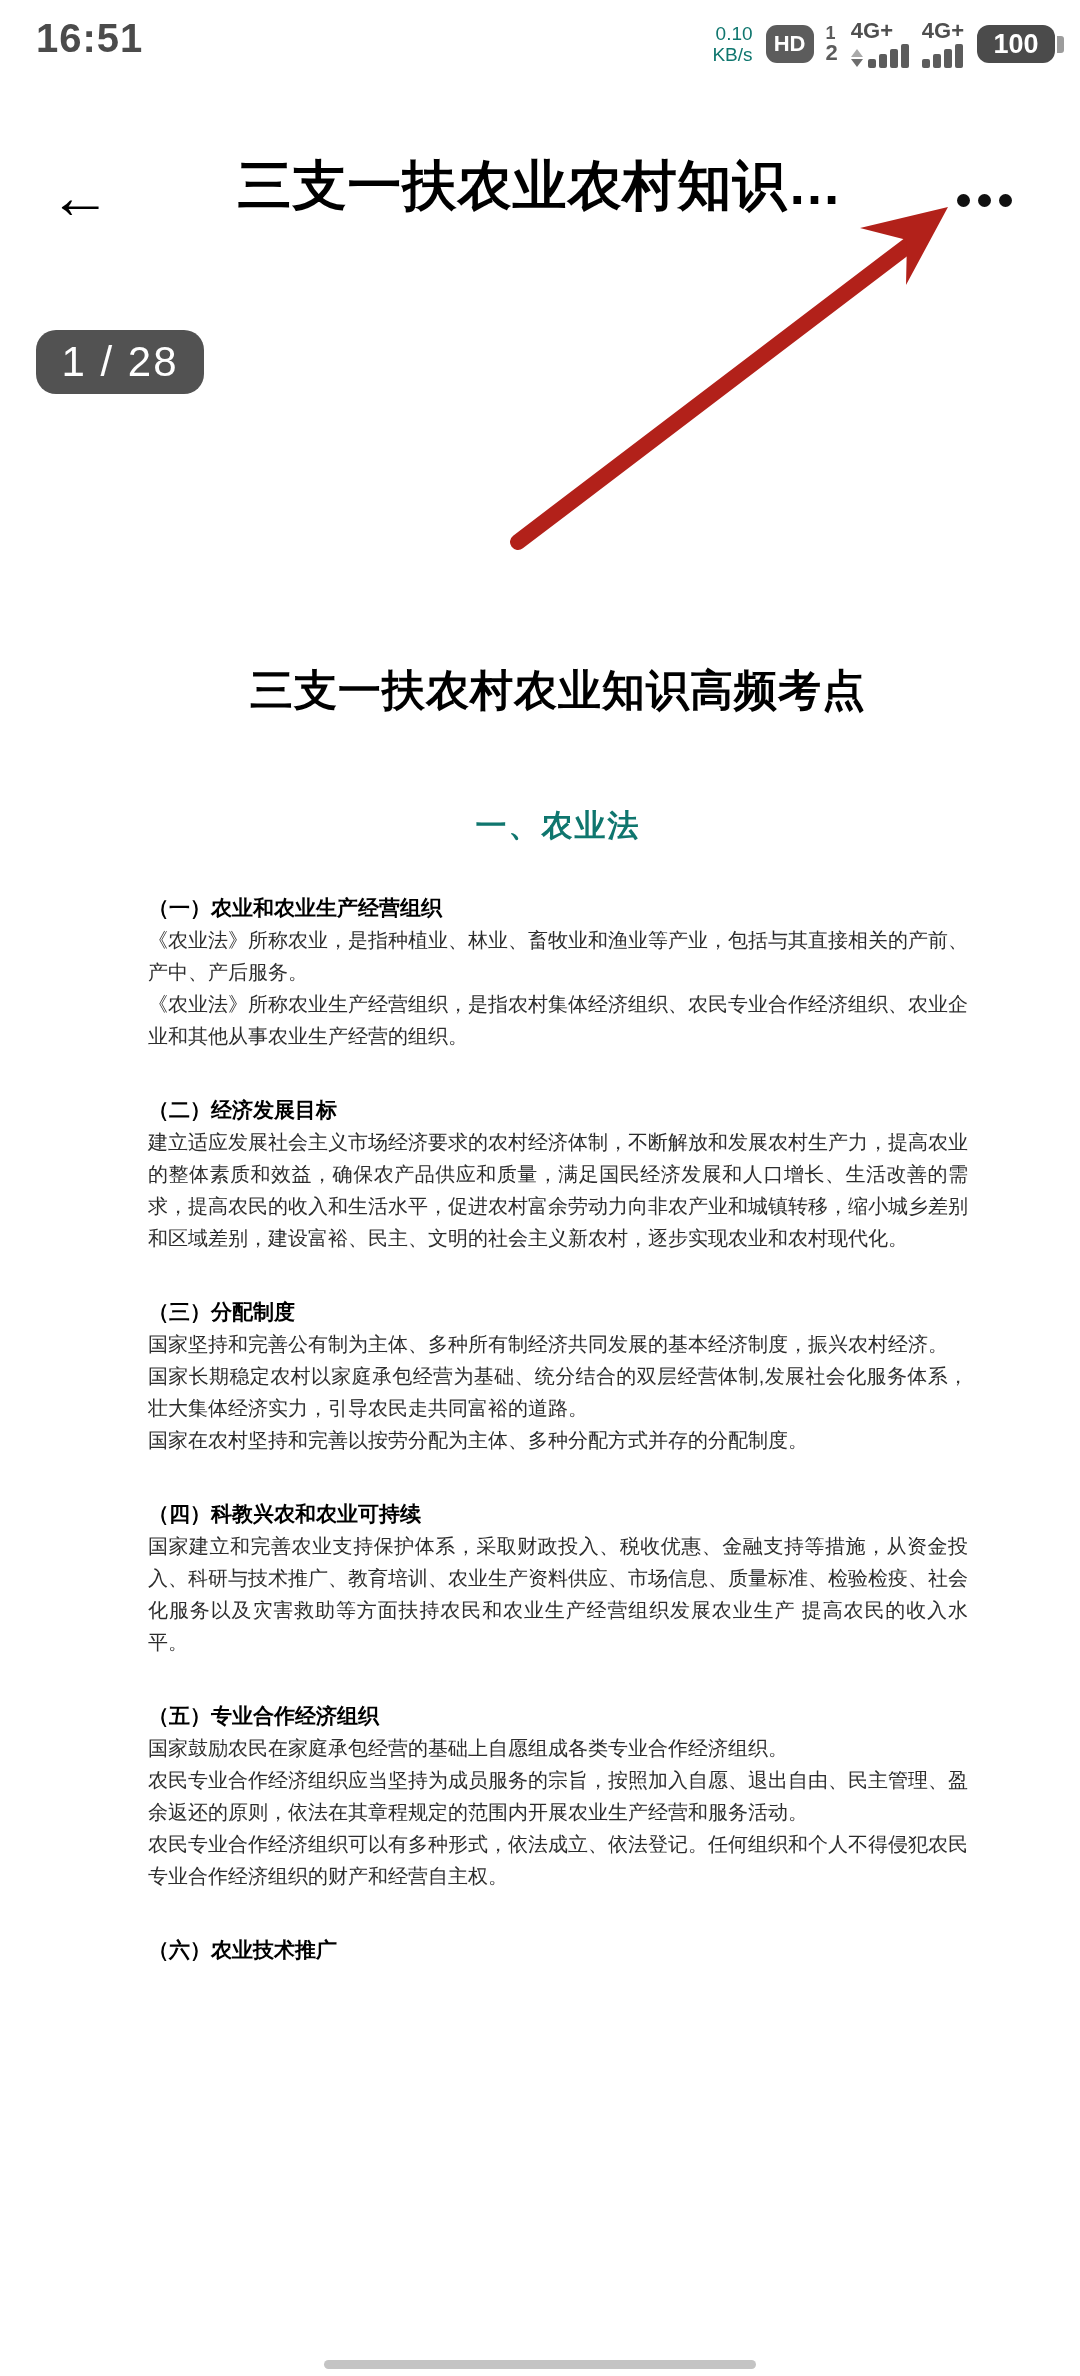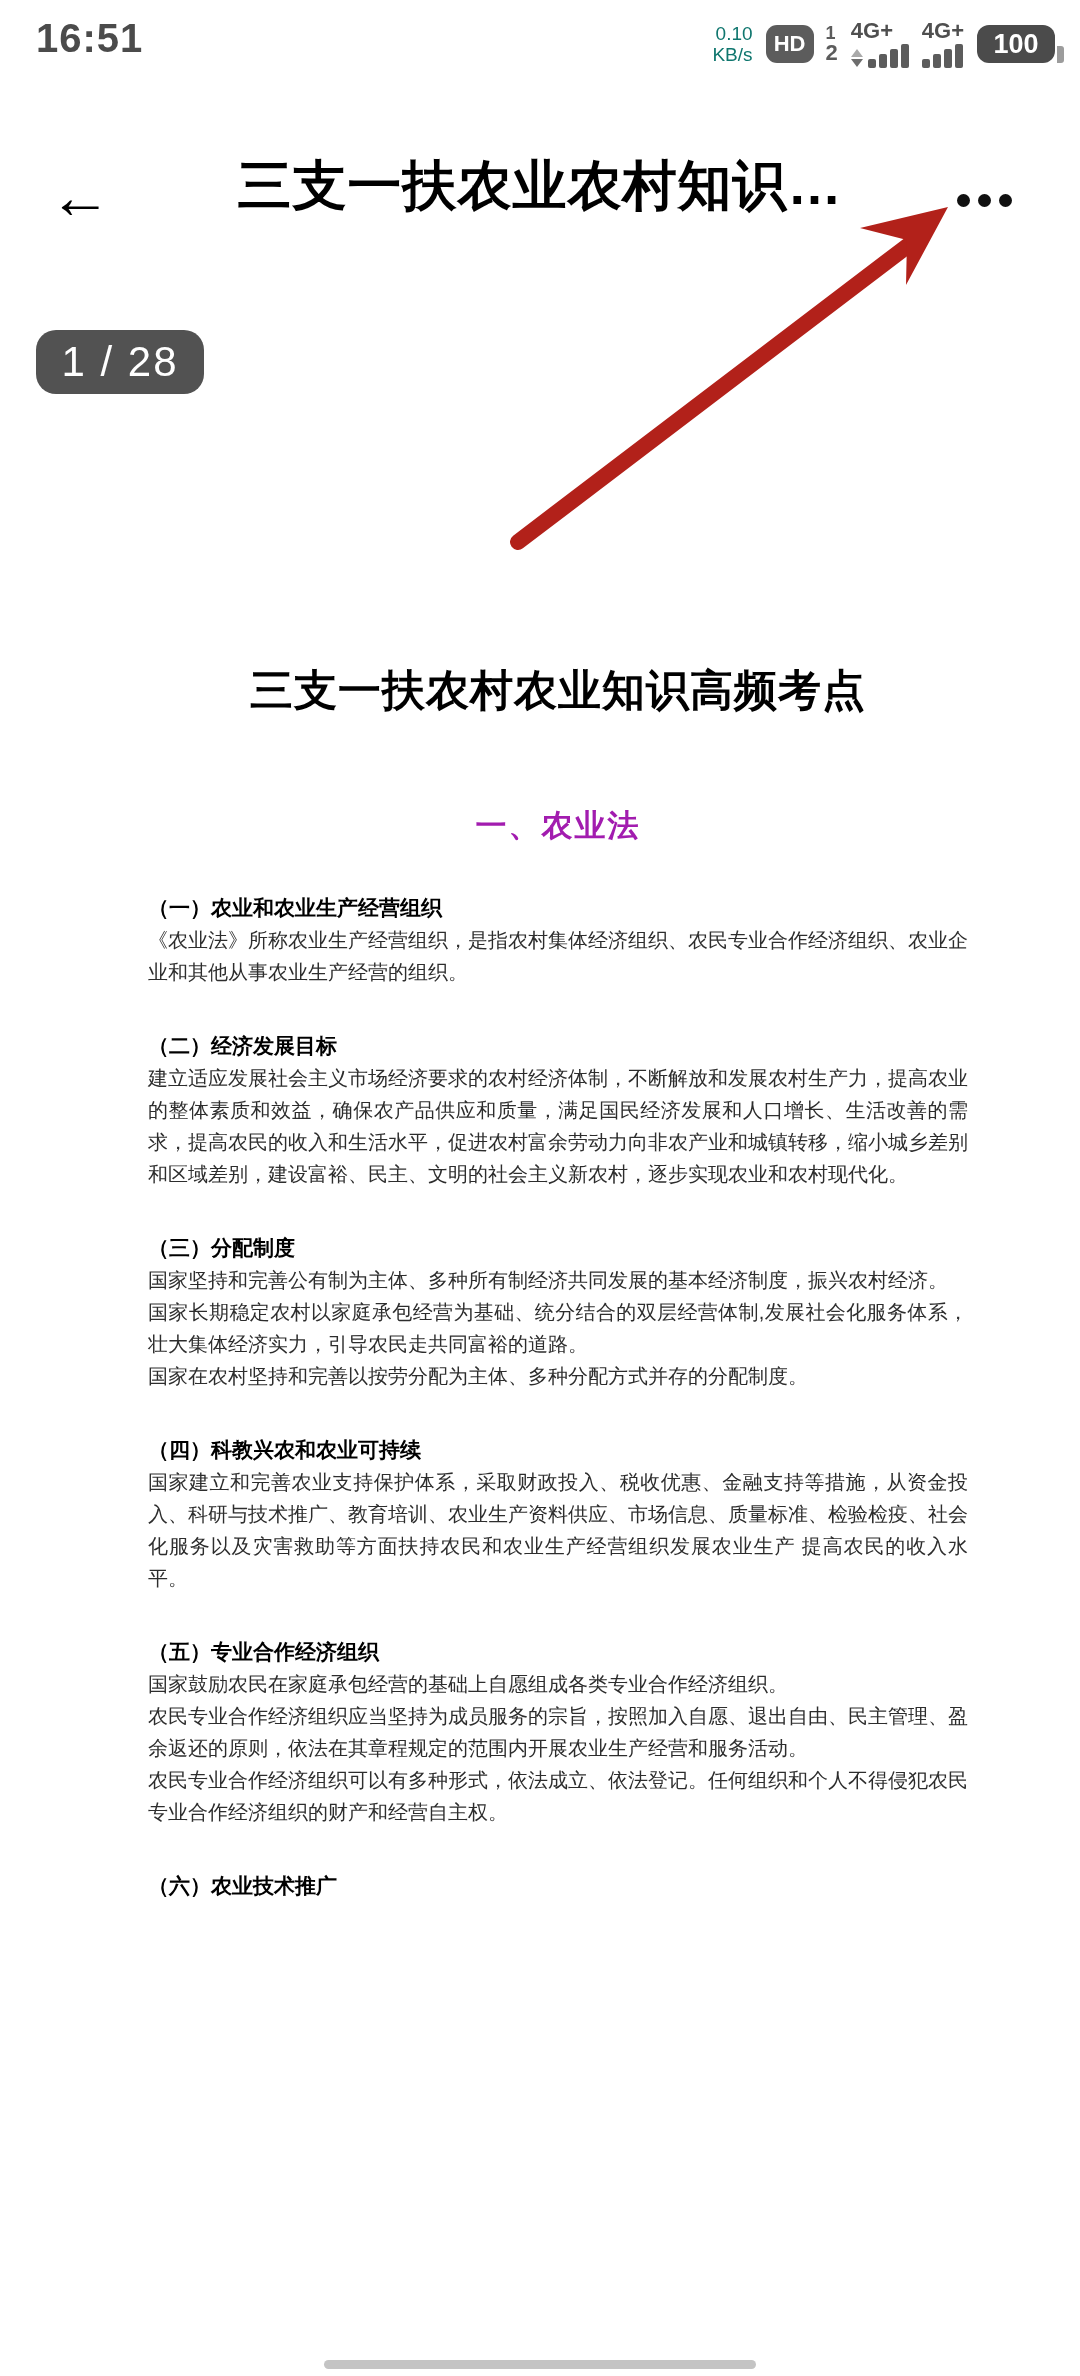--- a/index.html
+++ b/index.html
@@ -22,42 +22,42 @@
   .simnums .s2{font-size:22px;font-weight:800;}
   .netgroup{display:flex;flex-direction:column;align-items:flex-start;line-height:1;}
   .nettype{font-size:22px;font-weight:800;color:#4f4f4f;letter-spacing:0;margin-bottom:2px;}
   .netrow{display:flex;align-items:flex-end;gap:4px;height:24px;}
   .updown{display:flex;flex-direction:column;gap:2px;margin-right:1px;margin-bottom:1px;}
   .tri-up{width:0;height:0;border-left:6px solid transparent;border-right:6px solid transparent;border-bottom:8px solid #a9a9a9;}
   .tri-dn{width:0;height:0;border-left:6px solid transparent;border-right:6px solid transparent;border-top:8px solid #6d6d6d;}
   .bars{display:flex;align-items:flex-end;gap:3px;}
   .bar{width:8px;background:#5c5c5c;border-radius:2px;}
   .b1{height:9px;}.b2{height:14px;}.b3{height:19px;}.b4{height:24px;}
-  .battery{display:flex;align-items:flex-end;}
+  .battery{display:flex;align-items:center;}
   .battbody{min-width:78px;height:38px;border-radius:12px;background:#4b4b4b;color:#fff;
     display:flex;align-items:center;justify-content:center;font-size:27px;font-weight:800;padding:0 6px;box-sizing:border-box;}
   .battnub{width:7px;height:17px;border-radius:0 3px 3px 0;background:#9c9c9c;margin-left:2px;}
   
   .navbar{position:absolute;left:0;top:132px;width:1080px;height:128px;}
   .back{position:absolute;left:40px;top:24px;width:80px;height:80px;display:flex;align-items:center;justify-content:center;
     font-size:62px;font-weight:600;color:#000;cursor:pointer;}
   .navtitle{position:absolute;left:120px;right:120px;top:18px;text-align:center;
     font-size:54px;font-weight:800;color:#000;white-space:nowrap;overflow:hidden;letter-spacing:1px;}
   .more{position:absolute;right:62px;top:56px;display:flex;gap:8px;align-items:center;cursor:pointer;padding:6px;}
   .dot{width:13px;height:13px;border-radius:50%;background:#101010;}
   
   .pagebadge{position:absolute;left:36px;top:330px;min-width:168px;height:64px;border-radius:20px;
     background:#525252;color:#fff;display:flex;align-items:center;justify-content:center;
     font-size:42px;font-weight:500;letter-spacing:2px;box-sizing:border-box;padding:0 20px;}
   
   .anno{position:absolute;left:478px;top:182px;width:520px;height:400px;pointer-events:none;z-index:5;}
   
   .doc{position:absolute;left:148px;top:662px;width:820px;color:#2a2a2a;}
   .doctitle{font-size:43px;font-weight:800;color:#000;text-align:center;letter-spacing:1px;margin:0 0 88px 0;line-height:56px;}
-  .sectionhead{font-size:31px;font-weight:800;color:#a21caf;text-align:center;margin:0 0 46px 0;line-height:40px;letter-spacing:2px;}
+  .sectionhead{font-size:31px;font-weight:800;color:#0f766e;text-align:center;margin:0 0 46px 0;line-height:40px;letter-spacing:2px;}
   .block{margin:0 0 42px 0;}
   .blockhead{font-size:21px;font-weight:800;color:#000000;line-height:32px;}
   .block p{margin:0;font-size:20px;line-height:32px;text-align:justify;color:#2d2d2d;}
   
   .homebar{position:absolute;left:50%;transform:translateX(-50%);bottom:7px;width:432px;height:9px;border-radius:5px;background:#c4c4c4;cursor:pointer;}
 </style>
 </head>
 <body>
 
 <div class="statusbar">
@@ -125,20 +125,21 @@
   <line x1="40" y1="360" x2="432" y2="62" stroke-width="16" stroke-linecap="round" stroke="#b2211a"></line>
   <polygon points="470,25 428,103 429,58 382,46" fill="#b2211a"></polygon>
 </svg>
 
 <div class="doc">
   <div class="doctitle">三支一扶农村农业知识高频考点</div>
   <div class="sectionhead">一、农业法</div>
 
   <div class="block">
     <div class="blockhead">（一）农业和农业生产经营组织</div>
+    <p>《农业法》所称农业，是指种植业、林业、畜牧业和渔业等产业，包括与其直接相关的产前、产中、产后服务。</p>
     <p>《农业法》所称农业生产经营组织，是指农村集体经济组织、农民专业合作经济组织、农业企业和其他从事农业生产经营的组织。</p>
   </div>
 
   <div class="block">
     <div class="blockhead">（二）经济发展目标</div>
     <p>建立适应发展社会主义市场经济要求的农村经济体制，不断解放和发展农村生产力，提高农业的整体素质和效益，确保农产品供应和质量，满足国民经济发展和人口增长、生活改善的需求，提高农民的收入和生活水平，促进农村富余劳动力向非农产业和城镇转移，缩小城乡差别和区域差别，建设富裕、民主、文明的社会主义新农村，逐步实现农业和农村现代化。</p>
   </div>
 
   <div class="block">
     <div class="blockhead">（三）分配制度</div>

